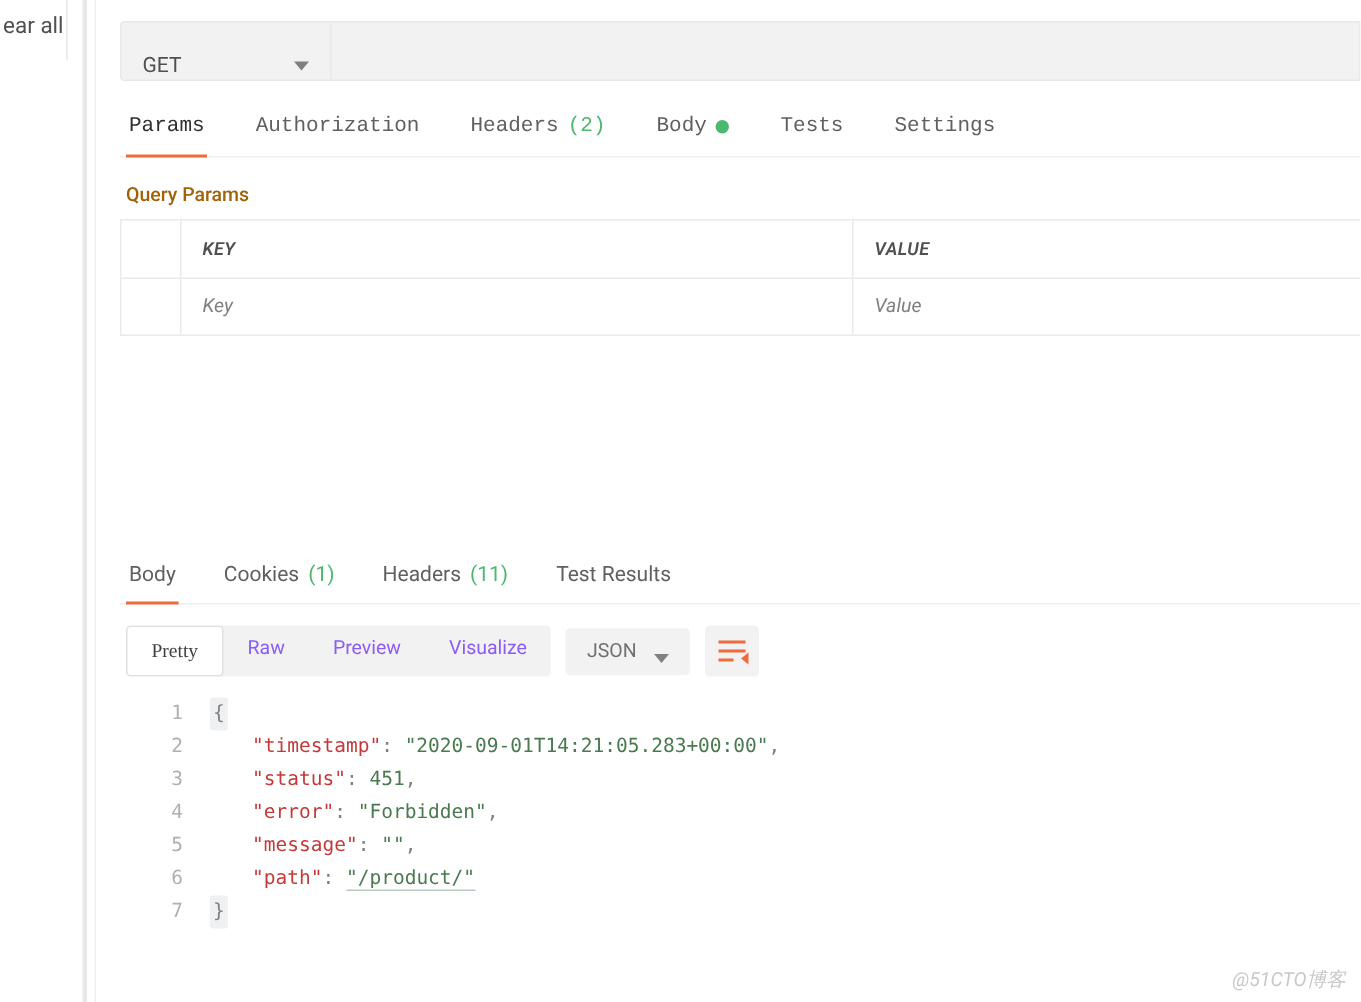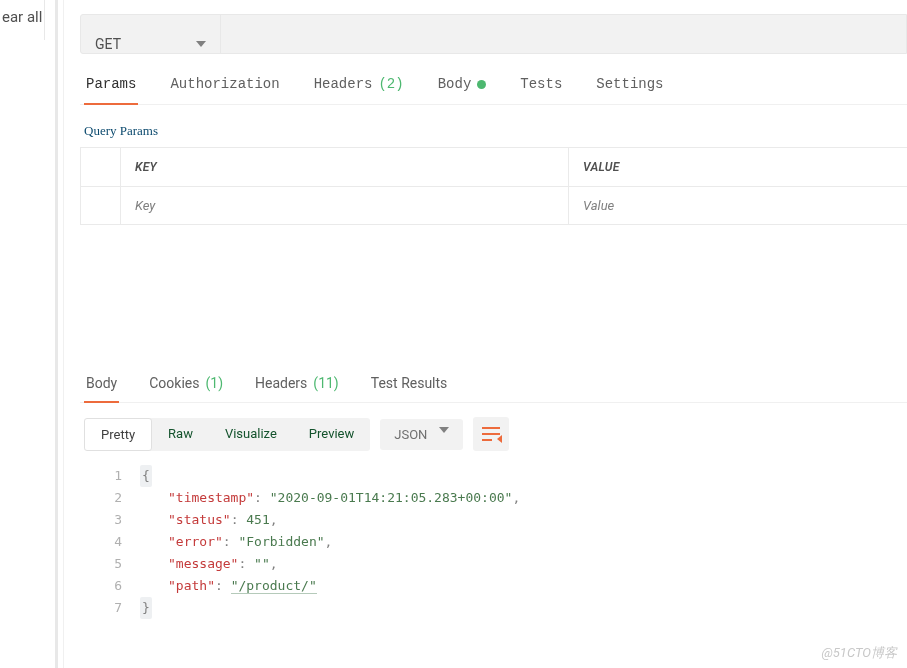--- a/index.html
+++ b/index.html
@@ -22,41 +22,41 @@
 
 
 .req-tabs { display: flex; gap: 30px; margin-top: 22px; padding-left: 4px; align-items: center; border-bottom: 1px solid #f0f0f0; }
 .req-tab { padding: 0 2px 12px 2px; font-size: 14px; color: #606060; cursor: pointer; position: relative; display: flex; align-items: center; gap: 6px; font-family: Liberation Mono, monospace; }
 .req-tab.active { color: #303030; font-weight: 400; }
 .req-tab.active::after { content: ""; position: absolute; left: 0; right: 0; bottom: -1px; height: 2px; background: #ed6b3c; }
 .count-green { color: #4db870; }
 .dot-green { width: 9px; height: 9px; border-radius: 50%; background: #4db870; display: inline-block; }
 
 
-.qp-label { font-size: 13px; color: #0c4a6e; margin: 18px 0 8px 4px; font-weight: 500; font-family: Liberation Serif, serif; }
+.qp-label { font-size: 13px; color: #a16207; margin: 18px 0 8px 4px; font-weight: 500; }
 .qp-table { border: 1px solid #eaeaea; border-right: none; }
 .qp-row { display: flex; height: 38px; font-style: italic; }
 .qp-row + .qp-row { border-top: 1px solid #eaeaea; }
 .qp-cell { border-right: 1px solid #eaeaea; display: flex; align-items: center; padding: 0 14px; font-size: 13px; color: #808080; }
 .qp-cell.narrow { width: 40px; }
 .qp-cell.key { width: 448px; }
 .qp-cell.val { flex: 1; border-right: none; }
 .qp-head { font-weight: 600; font-size: 12px; color: #505050; letter-spacing: 0.3px; }
 
 
 .resp { position: absolute; left: 0; right: 0; top: 375px; bottom: 0; }
 .resp-tabs { display: flex; gap: 28px; padding-left: 4px; border-bottom: 1px solid #f0f0f0; }
 .resp-tab { padding: 0 2px 11px 2px; font-size: 14px; color: #606060; cursor: pointer; position: relative; display: flex; gap: 6px; }
 .resp-tab.active::after { content: ""; position: absolute; left: 0; right: 0; bottom: -1px; height: 2px; background: #ed6b3c; }
 
 .resp-controls { display: flex; gap: 10px; align-items: center; margin: 14px 0 0 4px; }
 .pill-group { display: flex; background: #f2f2f2; border-radius: 3px; overflow: hidden; }
-.pill { padding: 8px 16px; font-size: 13px; color: #14532d; cursor: pointer; }
-.pill.active { background: #fff; border: 1px solid #e0e0e0; border-radius: 3px; color: #404040; }
-.fmt-select { display: flex; align-items: flex-start; gap: 12px; background: #f2f2f2; padding: 8px 14px; border-radius: 3px; color: #707070; font-size: 13px; cursor: pointer; }
+.pill { padding: 8px 16px; font-size: 13px; color: #8b5cf6; cursor: pointer; }
+.pill.active { background: #fff; border: 1px solid #e0e0e0; border-radius: 3px; color: #404040; font-family: Liberation Serif, serif; }
+.fmt-select { display: flex; align-items: flex-end; gap: 12px; background: #f2f2f2; padding: 8px 14px; border-radius: 3px; color: #707070; font-size: 13px; cursor: pointer; }
 .mini-caret { width: 0; height: 0; border-left: 5px solid transparent; border-right: 5px solid transparent; border-top: 6px solid #808080; }
 .wrap-btn { width: 36px; height: 34px; background: #f2f2f2; border-radius: 3px; display: flex; align-items: center; justify-content: center; cursor: pointer; }
 .wrap-icon { width: 18px; height: 14px; position: relative; }
 .wrap-icon::before, .wrap-icon::after { content: ""; position: absolute; left: 0; right: 0; height: 2px; background: #ed6b3c; }
 .wrap-icon::before { top: 0; }
 .wrap-icon span.mid { position: absolute; top: 6px; left: 0; right: 0; height: 2px; background: #ed6b3c; }
 .wrap-icon::after { bottom: 0; width: 10px; }
 .wrap-arr { position: absolute; right: -2px; bottom: -2px; width: 0; height: 0; border-top: 4px solid transparent; border-bottom: 4px solid transparent; border-right: 5px solid #ed6b3c; }
 
 
@@ -144,22 +144,22 @@
         </div>
       <div class="resp-tab">
           <span>Test Results</span>
         </div>
     </div>
 
     <div class="resp-controls">
       <div class="pill-group">
         <div class="pill active">Pretty</div>
         <div class="pill">Raw</div>
+        <div class="pill">Preview</div>
         <div class="pill">Visualize</div>
-        <div class="pill">Preview</div>
       </div>
       <div class="fmt-select">
         <span>JSON</span>
         <span class="mini-caret"></span>
       </div>
       <div class="wrap-btn">
         <div class="wrap-icon">
             <span class="mid"></span>
             <span class="wrap-arr"></span>
           </div>

